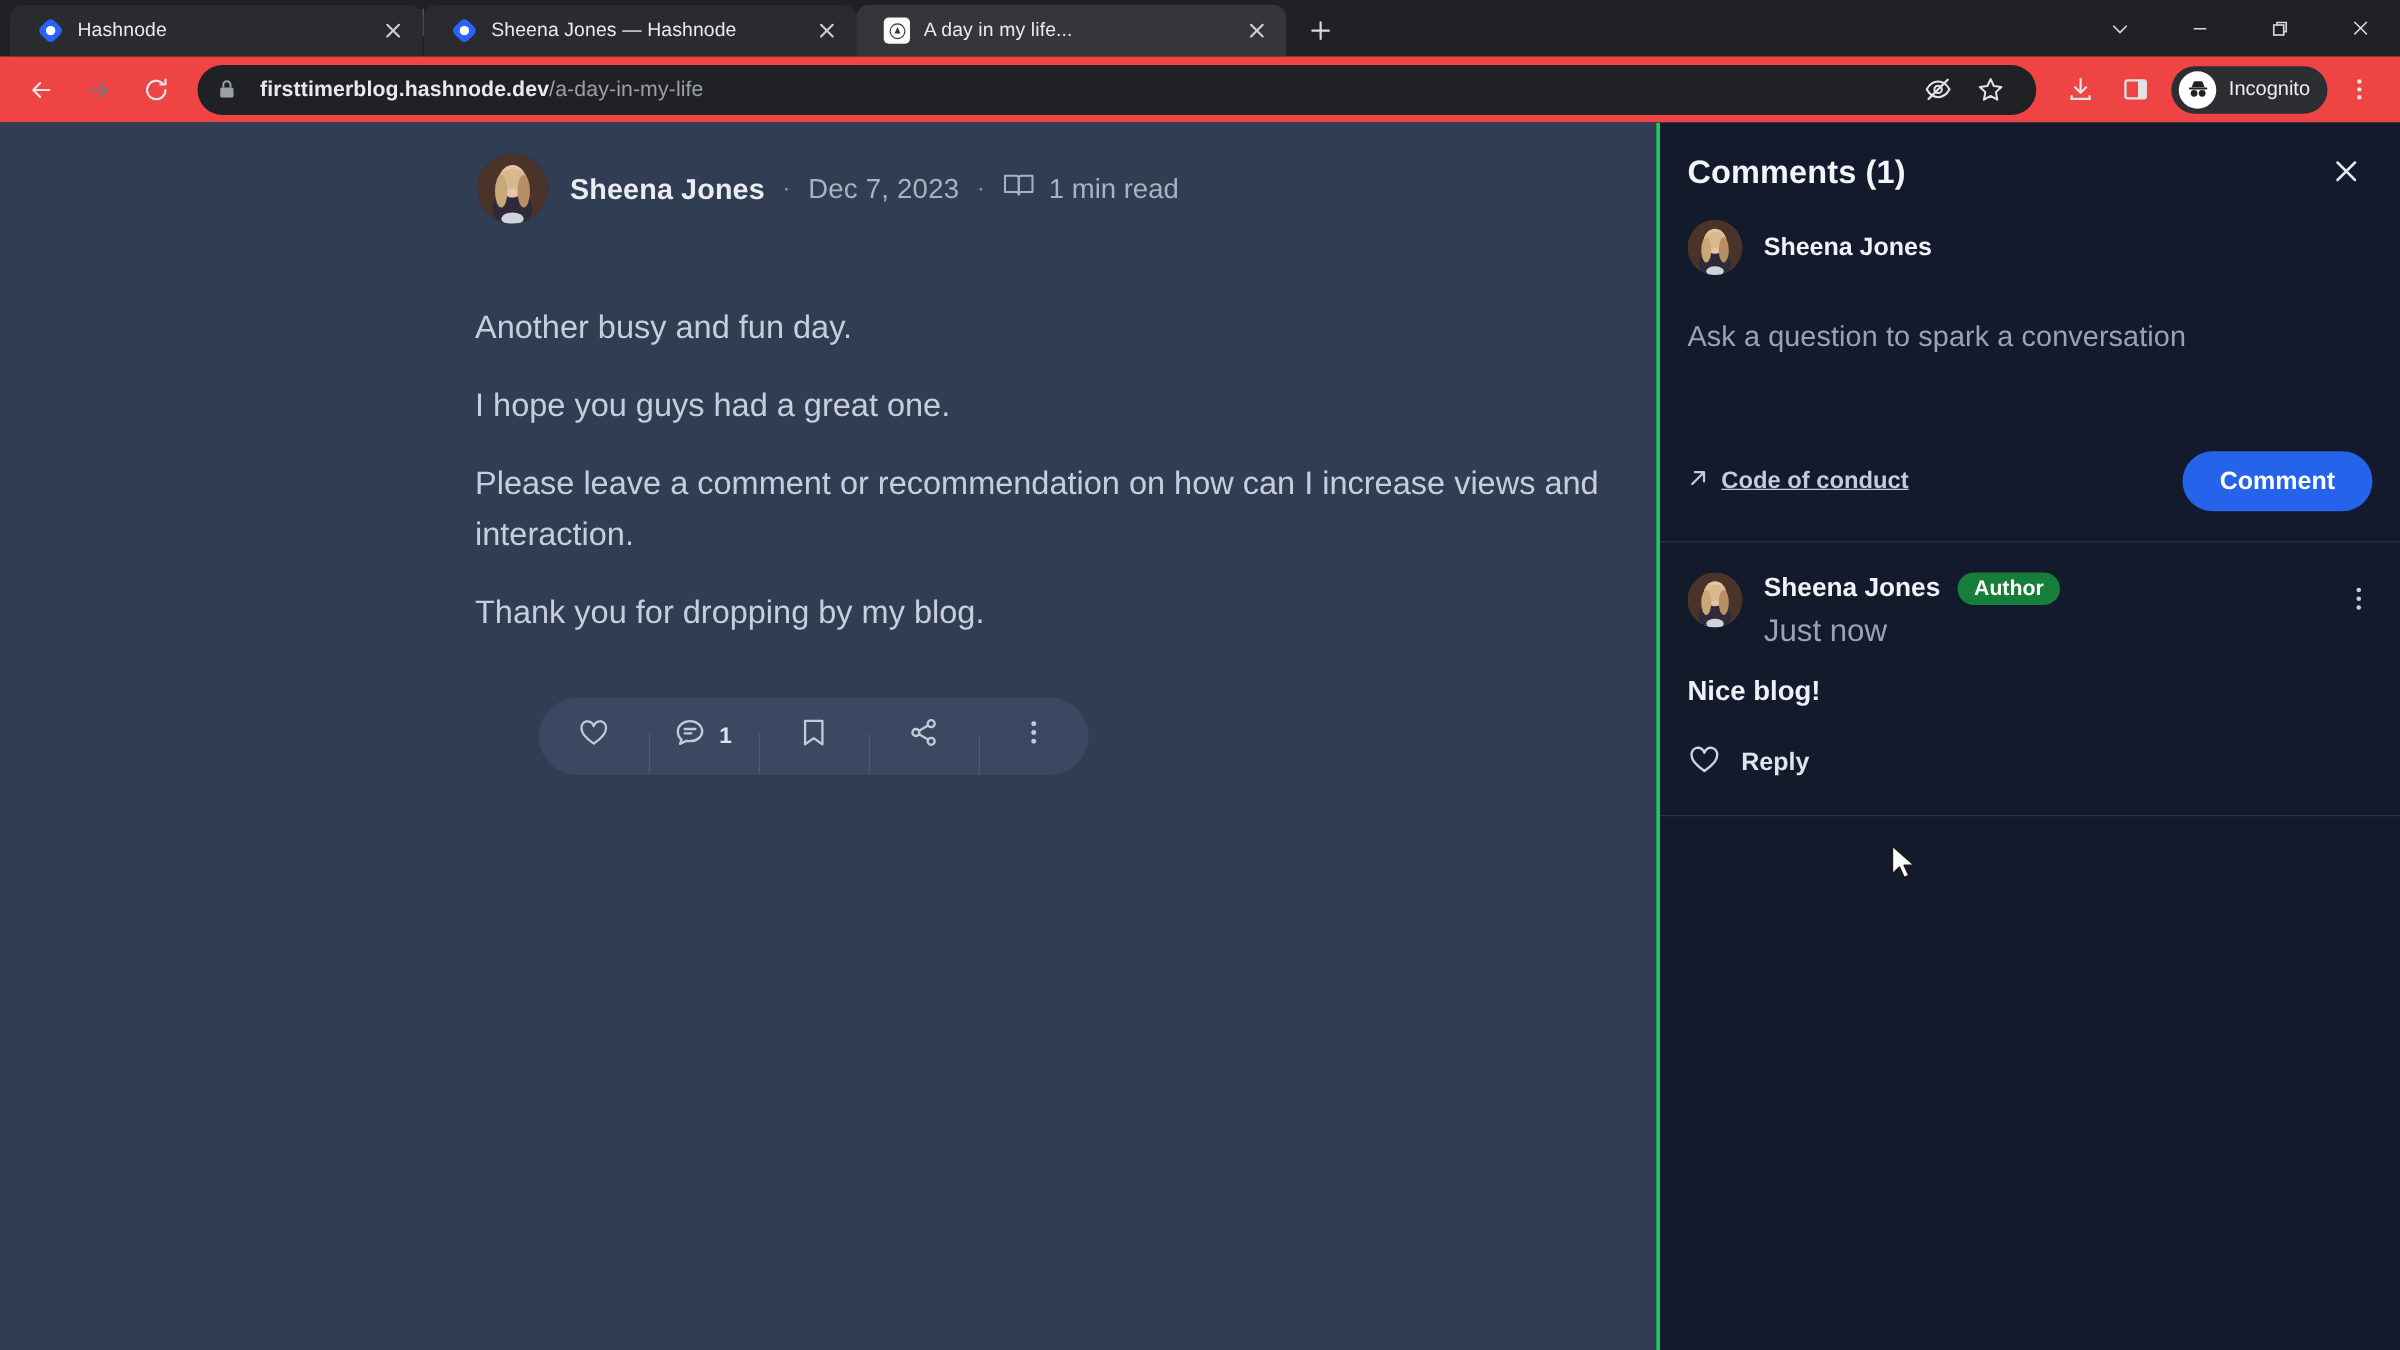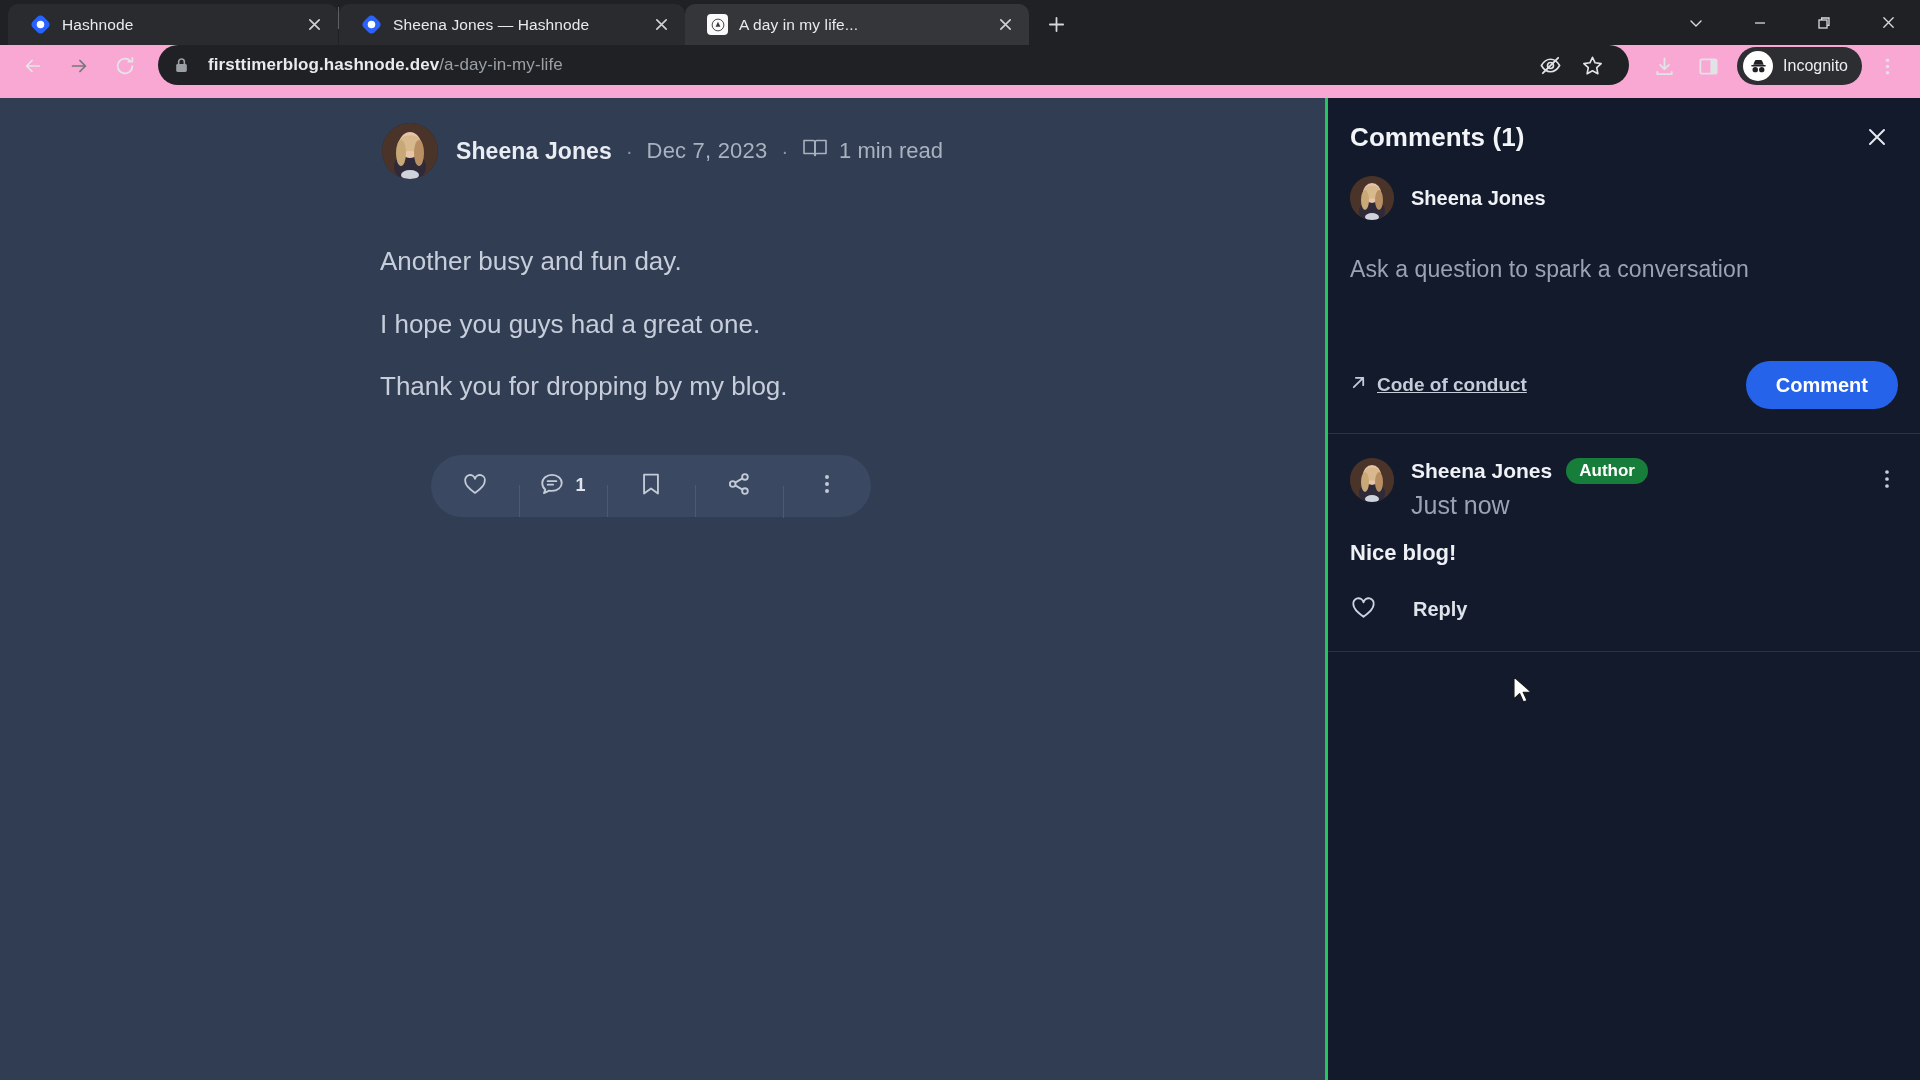--- a/index.html
+++ b/index.html
@@ -71,22 +71,22 @@
     position: absolute; right: 0; top: 0; height: 45px;
     display: flex; align-items: center;
   }
   .wc-btn {
     width: 64px; height: 45px; display: flex;
     align-items: center; justify-content: center; color: #d8dadd;
   }
 
   
   .toolbar {
-    height: 53px; background: #f9a8d4;
-    display: flex; align-items: flex-start; padding: 0 12px;
+    height: 53px; background: #ef4444;
+    display: flex; align-items: center; padding: 0 12px;
     gap: 4px;
   }
   .nav-btn {
     width: 42px; height: 42px; border-radius: 50%;
     display: flex; align-items: center; justify-content: center;
     color: #e4e6e9; flex: none;
   }
   .nav-btn.disabled { color: #75777a; }
 
   .omnibox {
@@ -252,21 +252,21 @@
     background: #167d3a; color: #fff; font-size: 17px; font-weight: 700;
     border-radius: 13px; padding: 4px 13px 5px 13px; line-height: 1;
   }
   .cm-time { font-size: 25px; color: #9aa3b4; margin-top: 7px; }
   .cm-kebab {
     position: absolute; right: 20px; top: 32px;
     color: #c8cedb; width: 26px; height: 26px;
     display: flex; align-items: center; justify-content: center;
   }
   .cm-text { font-size: 22px; font-weight: 700; color: #eef0f5; margin-top: 20px; }
-  .cm-actions { display: flex; align-items: center; gap: 36px; margin-top: 28px; }
+  .cm-actions { display: flex; align-items: center; gap: 16px; margin-top: 28px; }
   .cm-like { color: #cdd3df; display: flex; align-items: center; }
   .cm-reply { font-size: 20px; font-weight: 700; color: #dfe3eb; }
 
   
   .cursor { position: absolute; left: 1512px; top: 578px; pointer-events: none; z-index: 50; }
 </style>
 </head>
 <body>
 
 <div class="browser">
@@ -455,20 +455,21 @@
               <path d="M24 3.5 h-9 a2 2 0 0 0 -2 2 v13 a2 2 0 0 1 2 -2 h9 Z" fill="none" stroke="currentColor" stroke-width="1.6" stroke-linejoin="round"></path>
             </svg>
           </span>
           <span>1 min read</span>
         </span>
       </div>
 
       <div class="post-body">
         <p>Another busy and fun day.</p>
         <p>I hope you guys had a great one.</p>
+        <p class="wrap">Please leave a comment or recommendation on how can I increase views and interaction.</p>
         <p>Thank you for dropping by my blog.</p>
       </div>
 
       <div class="action-bar">
         <span class="ab-item">
           <span>
             <svg width="26" height="26" viewBox="0 0 24 24">
                 <path d="M12 20.2 C6 16 3 13 3 9.4 A4.4 4.4 0 0 1 12 7.3 A4.4 4.4 0 0 1 21 9.4 C21 13 18 16 12 20.2 Z" fill="none" stroke="currentColor" stroke-width="1.7" stroke-linejoin="round"></path>
               </svg>
           </span>

